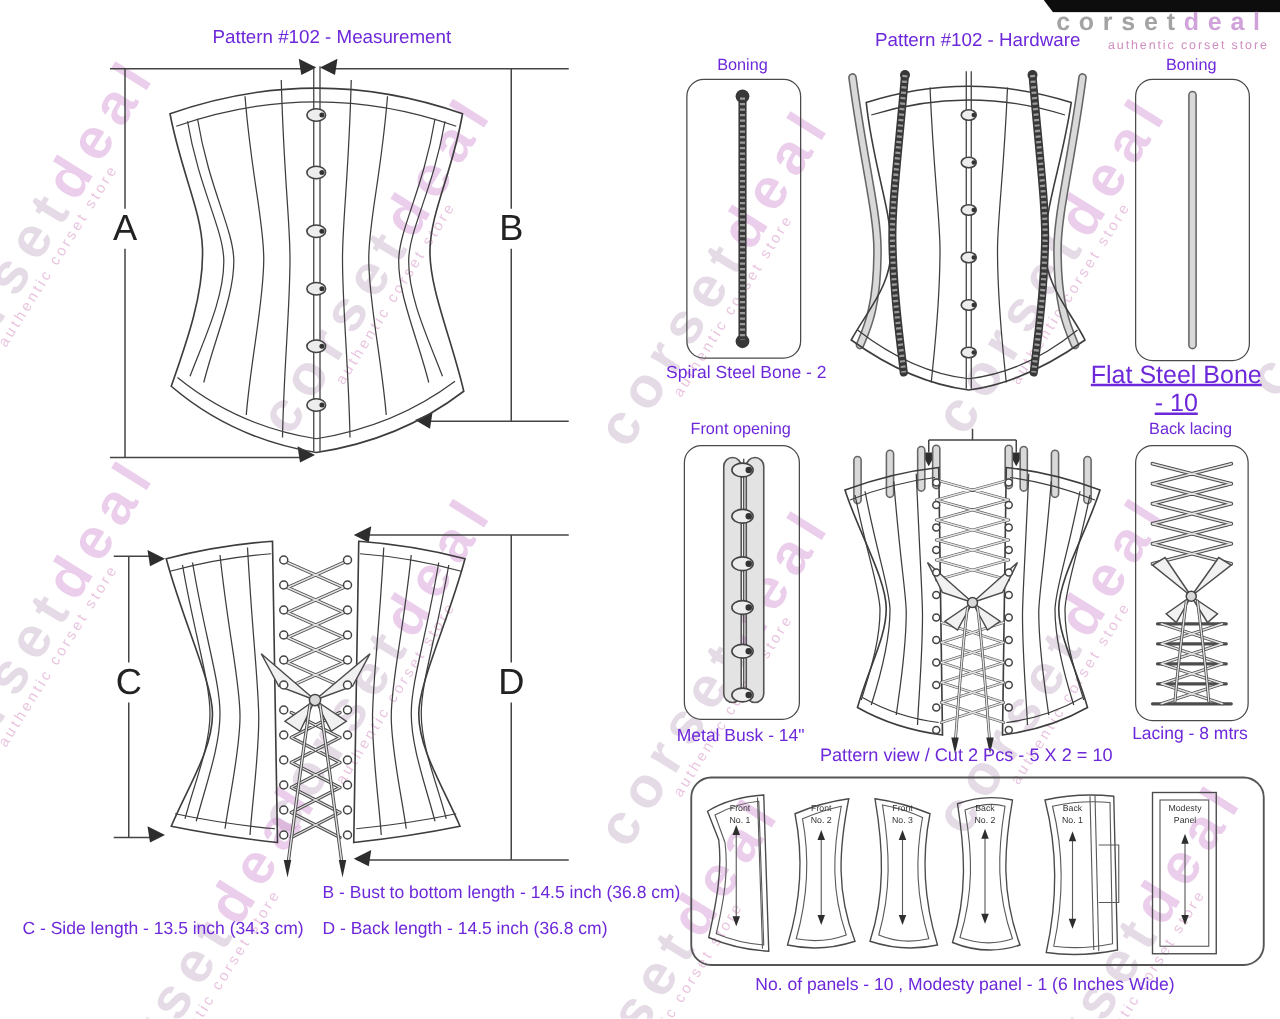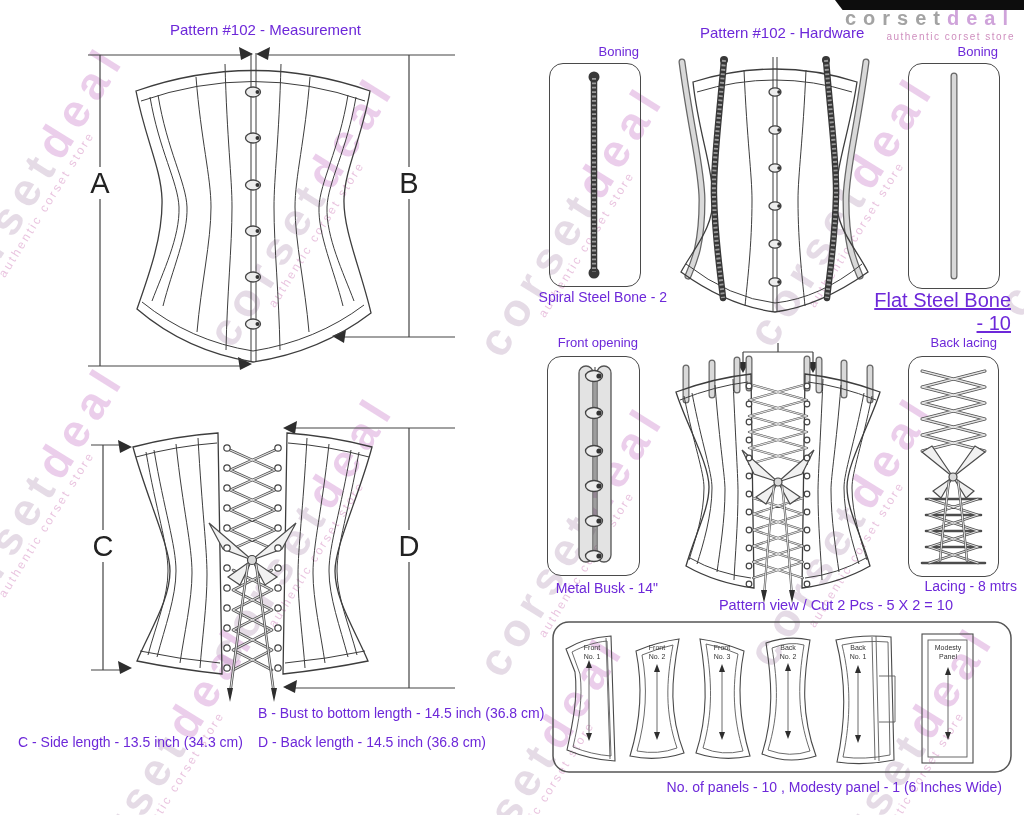--- a/index.html
+++ b/index.html
@@ -7,21 +7,21 @@
          font-family:"Liberation Sans",sans-serif;color:#333;}
   
   .wm{position:absolute;transform:rotate(-58deg);transform-origin:left top;pointer-events:none;z-index:1;white-space:nowrap;}
   .wm .wb{font-size:46px;font-weight:bold;letter-spacing:8px;line-height:44px;}
   .wm .wb .wg{color:rgba(178,150,182,0.34);}
   .wm .wb .wp{color:rgba(206,132,206,0.40);}
   .wm .wt{font-size:12px;letter-spacing:2.5px;color:rgba(208,130,188,0.48);margin-top:-3px;padding-left:58px;}
   
   svg{position:absolute;z-index:2;overflow:visible;}
   .lbl{position:absolute;z-index:3;color:#6d28d9;}
-  .ctr{text-align:right;}
+  .ctr{text-align:center;}
   .big-letter{position:absolute;z-index:3;font-size:29px;color:#222;background:#fff;width:30px;height:32px;
               display:flex;align-items:center;justify-content:center;}
   .box{position:absolute;z-index:2;border:1.5px solid #4a4a4a;border-radius:14px;background:transparent;}
   .piece-label{position:absolute;z-index:3;font-size:7px;line-height:8.5px;text-align:center;white-space:pre-line;color:#333;}
   
   .ln{fill:none;stroke:#3d3d3d;stroke-width:1.3px;}
   .ln2{fill:none;stroke:#3d3d3d;stroke-width:1px;}
   .mline{fill:none;stroke:#444;stroke-width:1.2px;}
   .arr{fill:#2e2e2e;stroke:none;}
   .grm{fill:#fff;stroke:#444;stroke-width:1.2px;}

